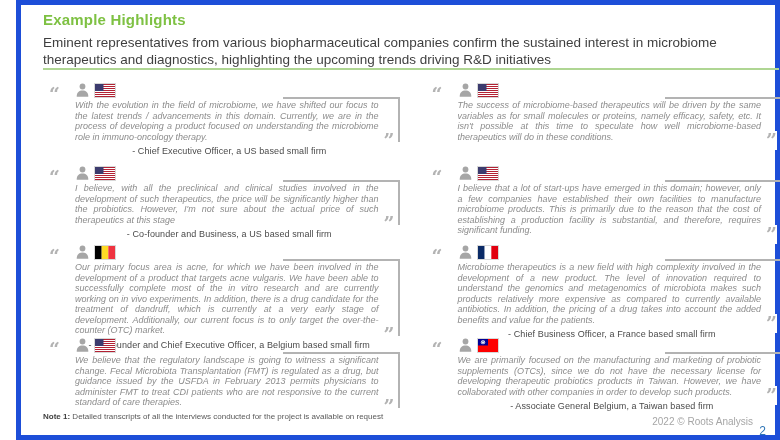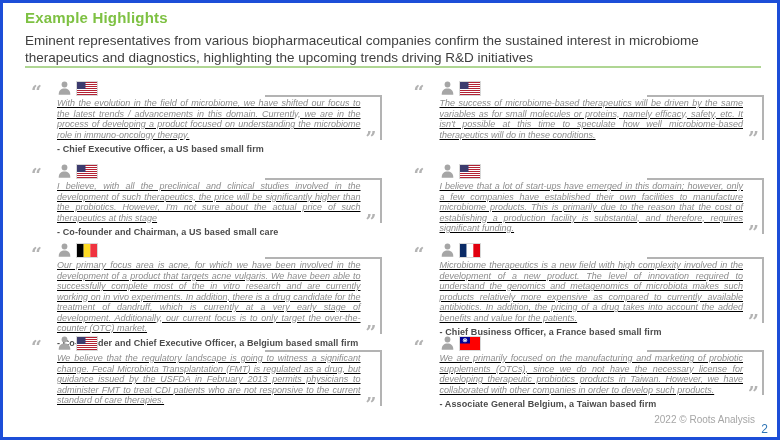--- a/index.html
+++ b/index.html
@@ -1,21 +1,21 @@
 <!DOCTYPE html>
 <html style="--accent-green: #7EC143; --divider-green: #AFD693; --quote-text-gray: #8C8C8C; --attribution-gray: #4A4A4A; --bracket-gray: #B3B3B3; --page-number-blue: #2E75B6;"><head>
 <meta charset="utf-8">
 <style>
   * { margin:0; padding:0; box-sizing:border-box; }
   html,body { width:780px; height:440px; }
   body {
     font-family:"Liberation Sans", sans-serif;
     background:#ffffff; position:relative; overflow:hidden;
   }
-  .slide { position:absolute; inset:0; background:#fff; border:3px solid #1d4ed8; }
+  .slide { position:absolute; inset:0; background:#fff; border:5px solid #1d4ed8;margin-left:16px; }
 
   .title {
     position:absolute; left:22px; top:6px;
     font-size:15px; font-weight:bold; color:var(--accent-green,#7EC143);
     letter-spacing:0.2px;
   }
   .subtitle {
     position:absolute; left:22px; top:29px; width:740px;
     font-size:13.5px; color:#3f3f3f; line-height:1.26;
   }
@@ -33,39 +33,39 @@
   .quote-block { position:relative; padding-left:26px; }
   .open-quote {
     position:absolute; left:0; top:5px;
     font-family:"DejaVu Serif", serif; font-weight:bold;
     font-size:19px; line-height:1; color:var(--bracket-gray,#B3B3B3);
   }
   .icon-row { display:flex; align-items:flex-end; gap:5px; height:17px; margin-bottom:3px; }
   .person-icon svg, .flag-icon svg { display:block; }
   .flag-icon svg { outline:0.5px solid #d8d8d8; }
 
-  .text-wrap { position:relative; padding-right:16px;text-decoration:underline; }
+  .text-wrap { position:relative; padding-right:16px; }
   .bracket {
     position:absolute; top:-3px; right:0; width:36%; height:calc(100% + 3px);
     border-top:2px solid var(--bracket-gray,#B3B3B3);
     border-right:2px solid var(--bracket-gray,#B3B3B3);
   }
   .quote-text {
     font-size:9px; font-style:italic; color:var(--quote-text-gray,#8C8C8C);
     line-height:10.5px; text-align:justify; padding-right:5px;
   }
   .close-quote {
     position:absolute; right:5px; bottom:-8px;
     font-family:"DejaVu Serif", serif; font-weight:bold;
     font-size:19px; line-height:1; color:var(--bracket-gray,#B3B3B3);
     background:#fff; padding-left:2px;
   }
   .attribution {
-    font-size:9px; font-weight:bold; color:var(--attribution-gray,#4A4A4A);
-    text-align:left; margin-top:4px; padding-right:16px;
+    font-size:9px; font-weight:normal; color:var(--attribution-gray,#4A4A4A);
+    text-align:center; margin-top:4px; padding-right:16px;
     letter-spacing:0.1px;
   }
 
   .note { position:absolute; left:22px; top:407px; font-size:8px; color:#595959; }
   .note-label { font-weight:bold; color:#3f3f3f; }
   .copyright { position:absolute; right:22px; top:411px; font-size:10px; color:#a6a6a6; }
   .page-number {
     position:absolute; right:9px; top:419px;
     font-size:12px; color:var(--page-number-blue,#2E75B6);
   }
@@ -135,21 +135,21 @@
                 </g>
                 <rect width="8.5" height="7" fill="#3C3B6E"></rect>
               </svg>
             </span>
     </div>
     <div class="text-wrap">
       <div class="bracket"></div>
       <p class="quote-text">I believe, with all the preclinical and clinical studies involved in the development of such therapeutics, the price will be significantly higher than the probiotics. However, I'm not sure about the actual price of such therapeutics at this stage</p>
       <span class="close-quote">”</span>
     </div>
-    <div class="attribution">- Co-founder and Chairman, a US based small care</div>
+    <div class="attribution">- Co-founder and Business, a US based small firm</div>
   </div>
 
   <div class="quote-block">
     <span class="open-quote">“</span>
     <div class="icon-row">
       <span class="person-icon">
               <svg width="15" height="15" viewBox="0 0 16 16">
                 <circle cx="8" cy="4.8" r="3.1" fill="#A6A6A6"></circle>
                 <path d="M1.8 15.6 C1.8 11 4.5 9.1 8 9.1 C11.5 9.1 14.2 11 14.2 15.6 Z" fill="#A6A6A6"></path>
               </svg>
@@ -311,16 +311,19 @@
     <div class="text-wrap">
       <div class="bracket"></div>
       <p class="quote-text">We are primarily focused on the manufacturing and marketing of probiotic supplements (OTCs), since we do not have the necessary license for developing therapeutic probiotics products in Taiwan. However, we have collaborated with other companies in order to develop such products.</p>
       <span class="close-quote">”</span>
     </div>
     <div class="attribution">- Associate General Belgium, a Taiwan based firm</div>
   </div>
 </div>
   </div>
 
+  <div class="note">
+    <span class="note-label">Note 1:</span><span> Detailed transcripts of all the interviews conducted for the project is available on request</span>
+  </div>
   <div class="copyright">2022 © Roots Analysis</div>
   <div class="page-number">2</div>
 
 </div>
 
 </body></html>

